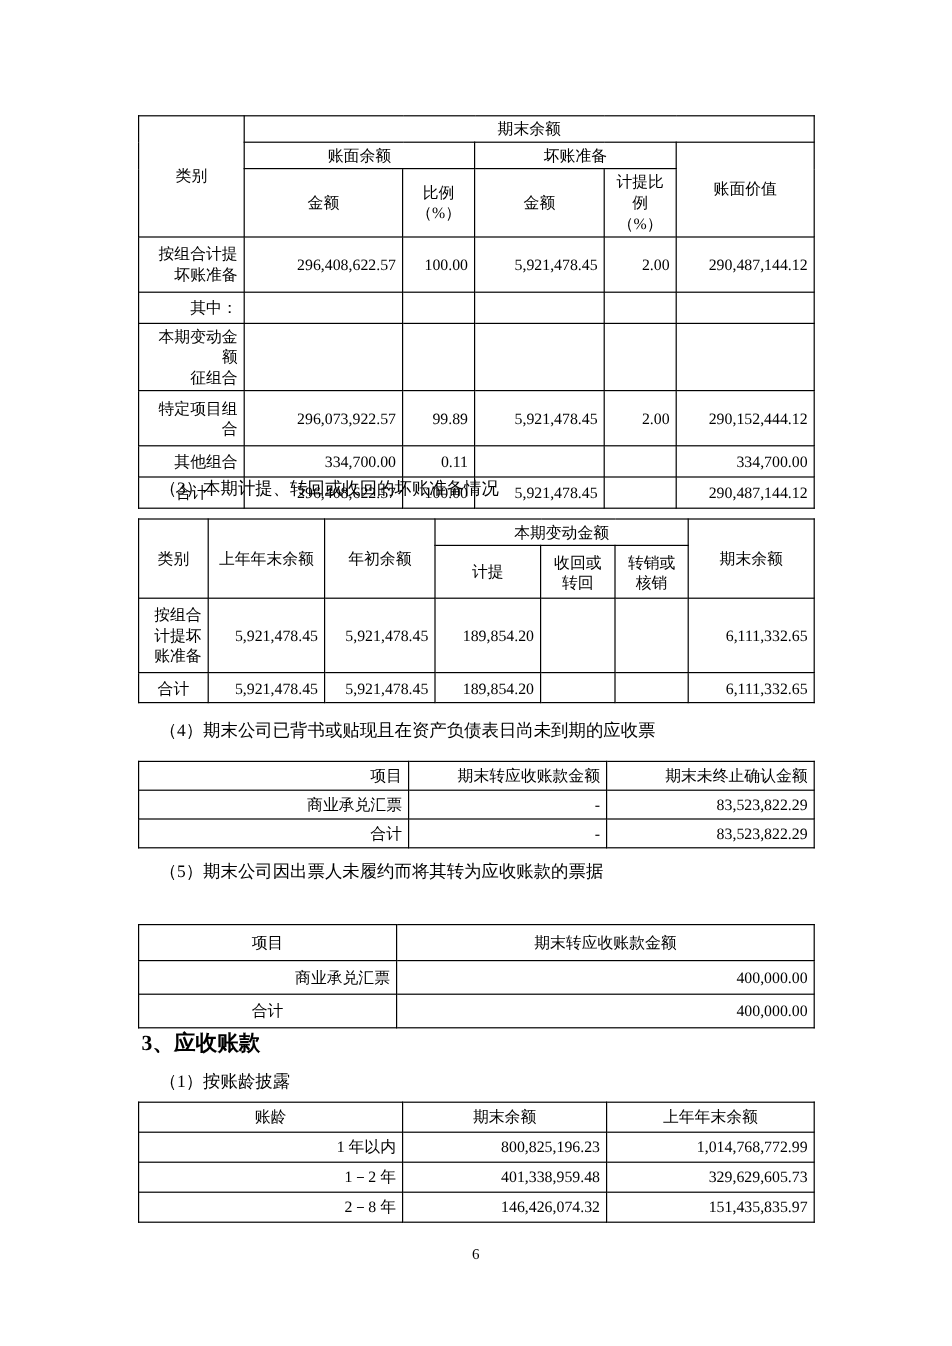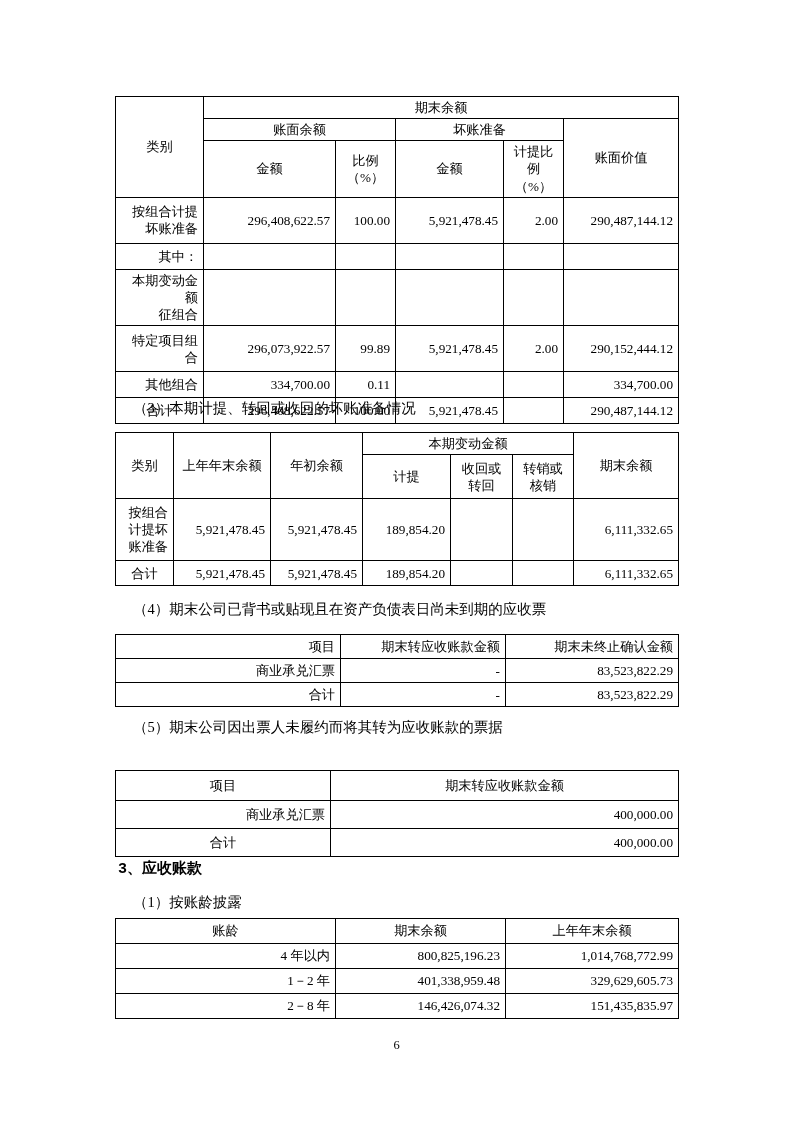--- a/index.html
+++ b/index.html
@@ -26,23 +26,22 @@
   .num{text-align:right;}
   .pre{white-space:pre-line;}
 
   .heading{
     position:absolute;left:115px;width:640px;
     font-size:14.5px;line-height:20px;
     padding-left:18px;
   }
   .heading-bold{
     position:absolute;left:115px;width:640px;
-    font-size:15px;line-height:21px;font-weight:bold;
+    font-size:18px;line-height:21px;font-weight:bold;
     padding-left:3px;
-    font-family:Liberation Mono, monospace;
   }
   .page-number{
     position:absolute;left:0;top:1038px;width:793px;
     text-align:center;font-size:12.5px;
   }
 </style>
 </head>
 <body>
 
 <div class="page">
@@ -247,21 +246,21 @@
           <col style="width:170px">
           <col style="width:173px">
       </colgroup>
       <tbody>
           <tr style="height:25px">
         <td class="ctr">账龄</td>
         <td class="ctr">期末余额</td>
         <td class="ctr">上年年末余额</td>
       </tr>
       <tr style="height:25px">
-        <td class="lft">4 年以内</td>
+        <td class="lft">1 年以内</td>
         <td class="num">800,825,196.23</td>
         <td class="num">1,014,768,772.99</td>
       </tr>
       <tr style="height:25px">
         <td class="lft">1－2 年</td>
         <td class="num">401,338,959.48</td>
         <td class="num">329,629,605.73</td>
       </tr>
       <tr style="height:25px">
         <td class="lft">2－8 年</td>

